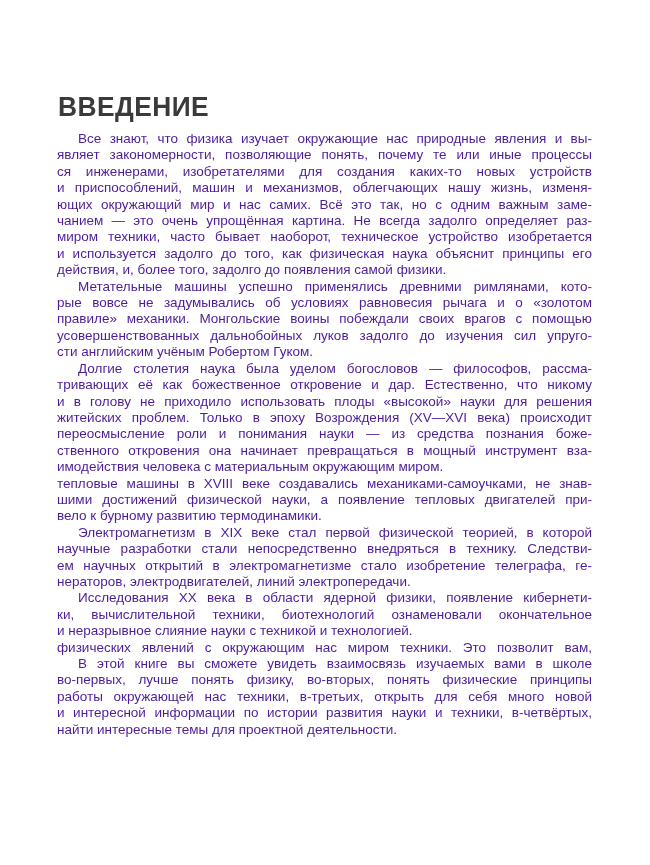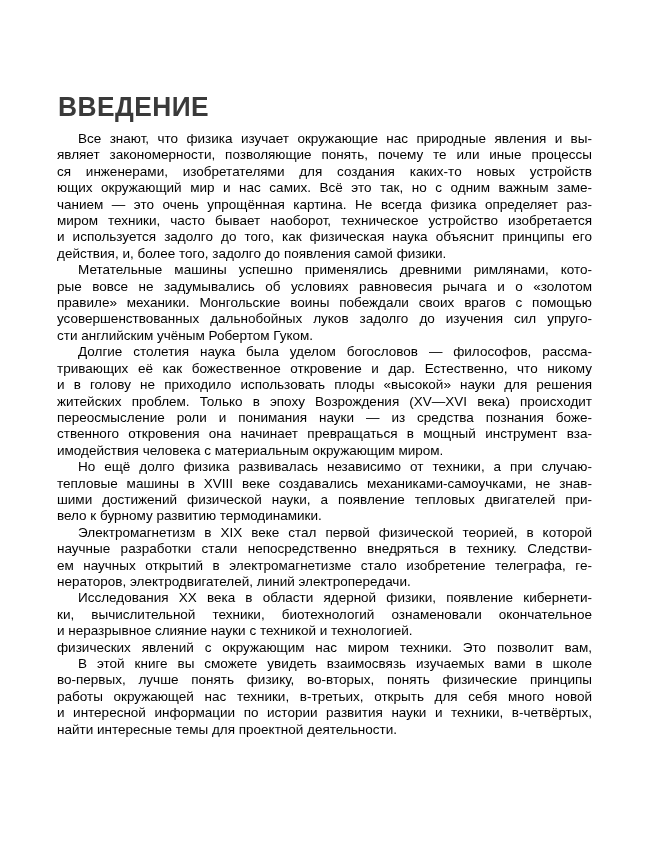--- a/index.html
+++ b/index.html
@@ -21,21 +21,21 @@
     color: #3a3a3a;
     transform: scaleX(0.94);
     transform-origin: left top;
     white-space: nowrap;
   }
   .text-block {
     position: absolute;
     left: 57px;
     top: 131px;
     width: 535px;
-    color: #000000;
+    color: #4c1d95;
     font-size: 13.5px;
     line-height: 16.4px;
     hyphens: none;
   }
   .para { margin: 0; }
   .line {
     text-align: justify;
     text-align-last: justify;
     white-space: normal;
   }
@@ -63,22 +63,23 @@
 <body>
 
 <div class="page">
   <h1 class="title">ВВЕДЕНИЕ</h1>
 
   <div class="text-block">
       <div class="para">
         <div class="line first">Все знают, что физика изучает окружающие нас природные явления и вы-</div>
         <div class="line">являет закономерности, позволяющие понять, почему те или иные процессы</div>
         <div class="line">ся инженерами, изобретателями для создания каких-то новых устройств</div>
+        <div class="line">и приспособлений, машин и механизмов, облегчающих нашу жизнь, изменя-</div>
         <div class="line">ющих окружающий мир и нас самих. Всё это так, но с одним важным заме-</div>
-        <div class="line">чанием — это очень упрощённая картина. Не всегда физика определяет раз-</div>
+        <div class="line">чанием — это очень упрощённая картина. Не всегда задолго определяет раз-</div>
         <div class="line">миром техники, часто бывает наоборот, техническое устройство изобретается</div>
         <div class="line">и используется задолго до того, как физическая наука объяснит принципы его</div>
         <div class="line last">действия, и, более того, задолго до появления самой физики.</div>
       </div>
       <div class="para">
         <div class="line first">Метательные машины успешно применялись древними римлянами, кото-</div>
         <div class="line">рые вовсе не задумывались об условиях равновесия рычага и о «золотом</div>
         <div class="line">правиле» механики. Монгольские воины побеждали своих врагов с помощью</div>
         <div class="line">усовершенствованных дальнобойных луков задолго до изучения сил упруго-</div>
         <div class="line last">сти английским учёным Робертом Гуком.</div>
@@ -86,21 +87,20 @@
       <div class="para">
         <div class="line first">Долгие столетия наука была уделом богословов — философов, рассма-</div>
         <div class="line">тривающих её как божественное откровение и дар. Естественно, что никому</div>
         <div class="line">и в голову не приходило использовать плоды «высокой» науки для решения</div>
         <div class="line">житейских проблем. Только в эпоху Возрождения (XV—XVI века) происходит</div>
         <div class="line">переосмысление роли и понимания науки — из средства познания боже-</div>
         <div class="line">ственного откровения она начинает превращаться в мощный инструмент вза-</div>
         <div class="line last">имодействия человека с материальным окружающим миром.</div>
       </div>
       <div class="para">
-        <div class="line first">Но ещё долго физика развивалась независимо от техники, а при случаю-</div>
         <div class="line">тепловые машины в XVIII веке создавались механиками-самоучками, не знав-</div>
         <div class="line">шими достижений физической науки, а появление тепловых двигателей при-</div>
         <div class="line last">вело к бурному развитию термодинамики.</div>
       </div>
       <div class="para">
         <div class="line first">Электромагнетизм в XIX веке стал первой физической теорией, в которой</div>
         <div class="line">научные разработки стали непосредственно внедряться в технику. Следстви-</div>
         <div class="line">ем научных открытий в электромагнетизме стало изобретение телеграфа, ге-</div>
         <div class="line last">нераторов, электродвигателей, линий электропередачи.</div>
       </div>

